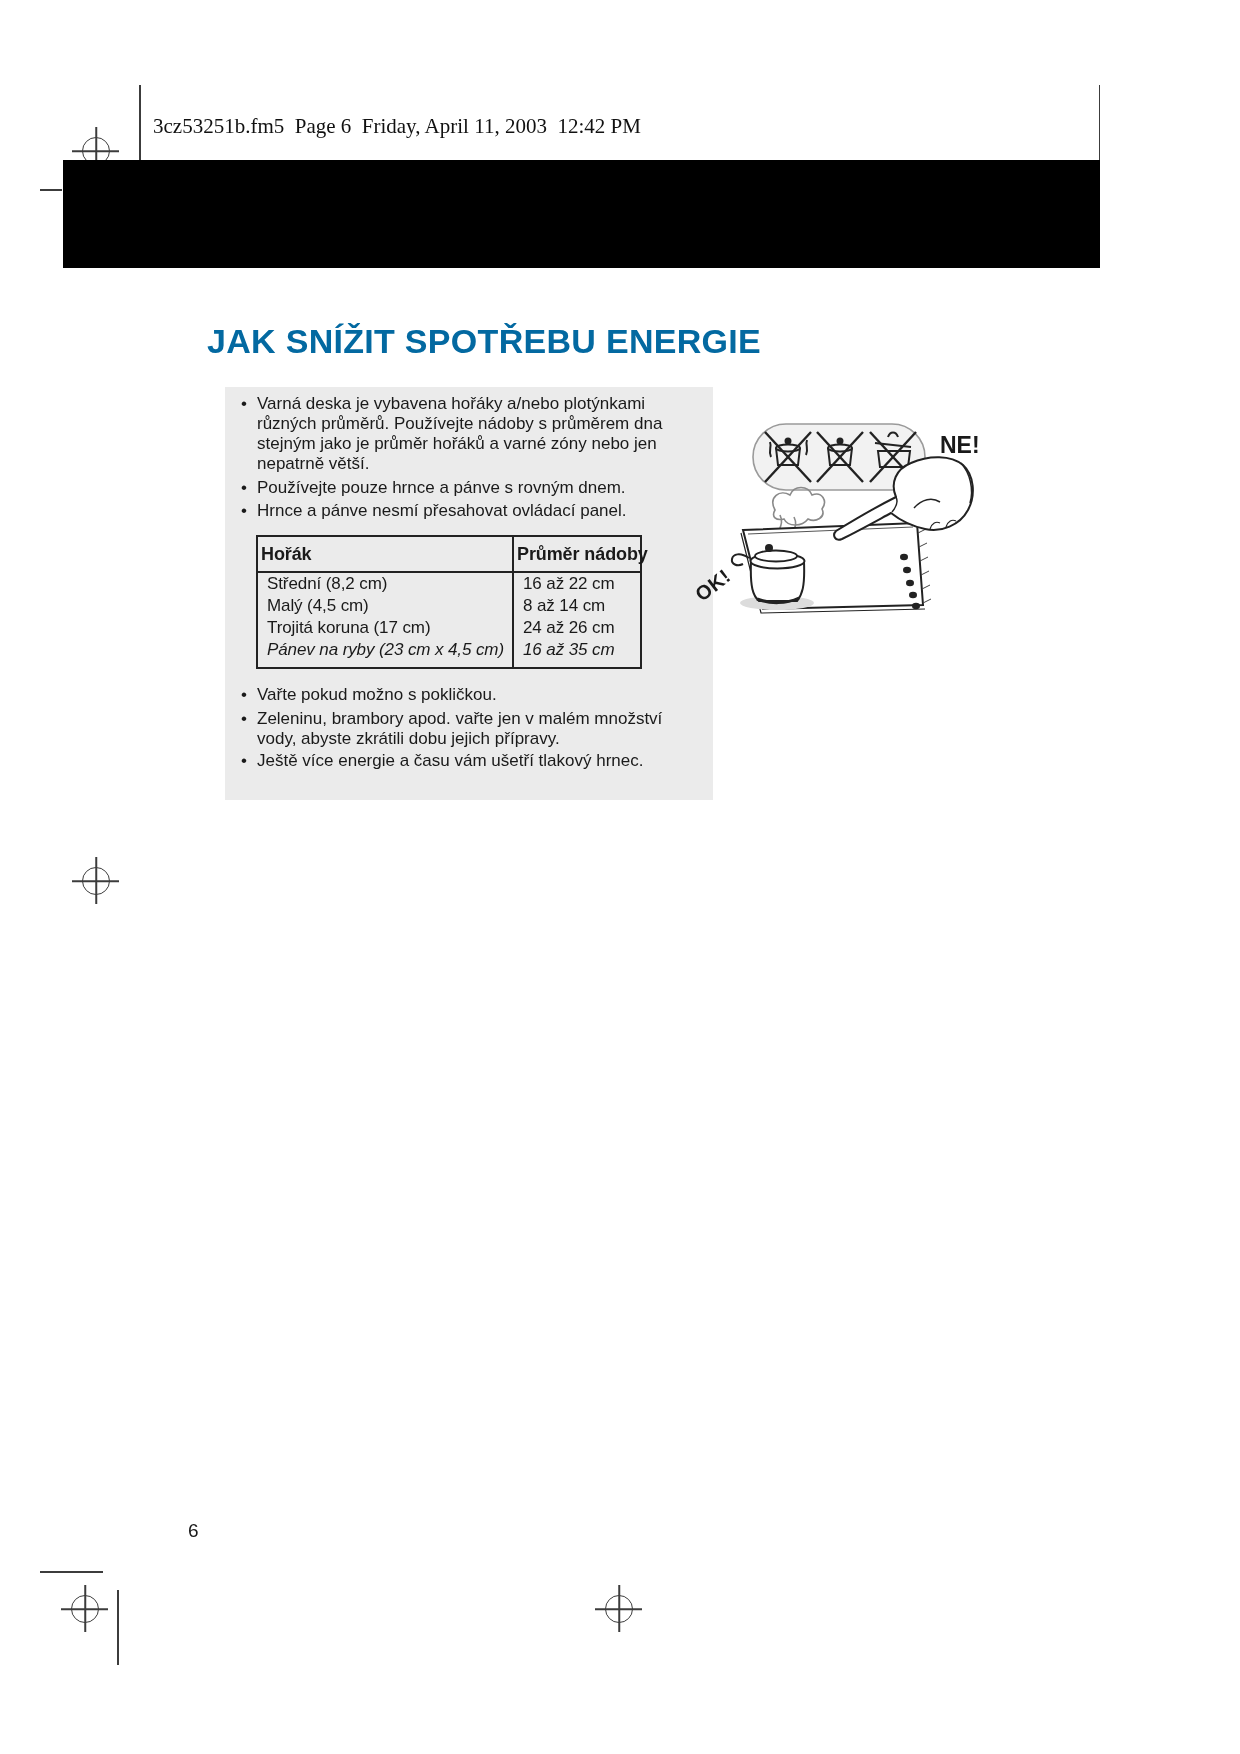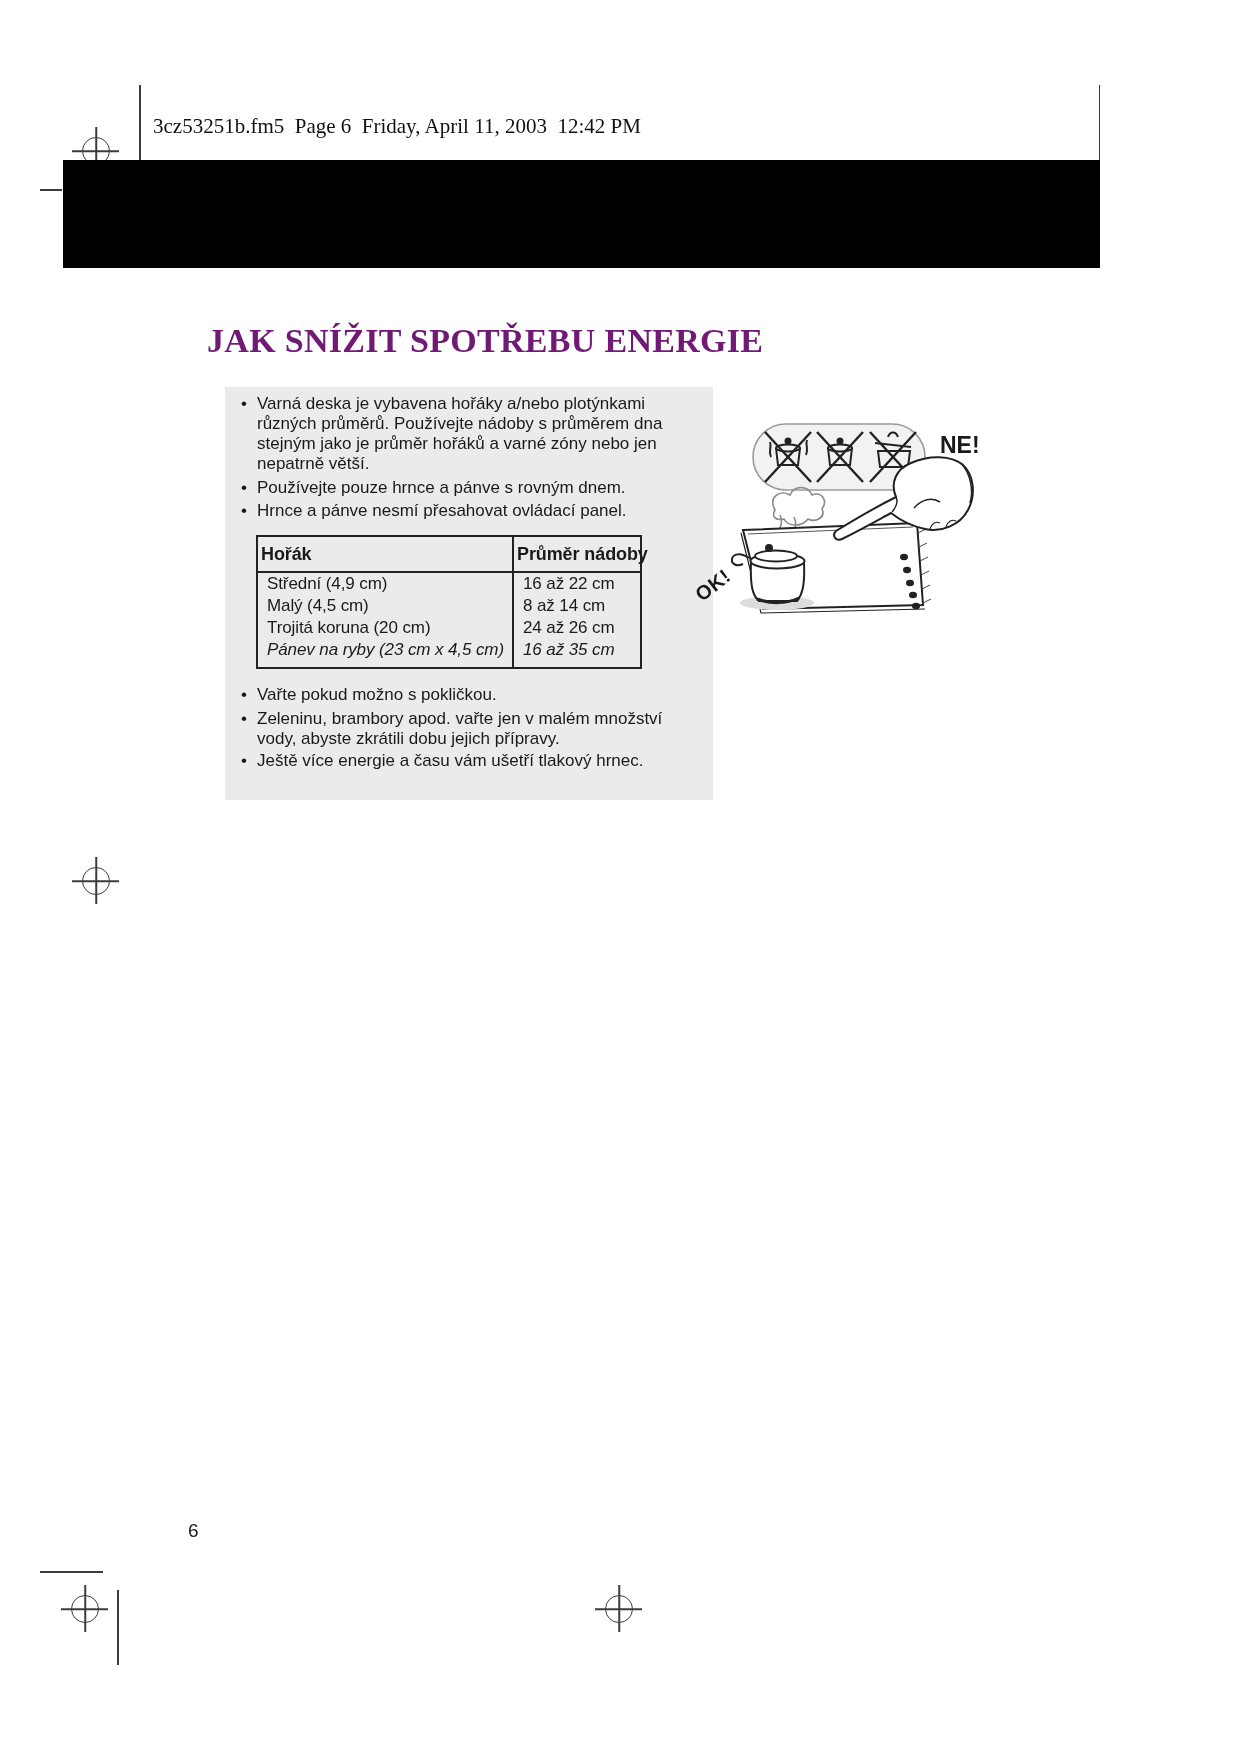--- a/index.html
+++ b/index.html
@@ -19,21 +19,21 @@
   
   .print-header{
     position:absolute;left:153px;top:114px;
     font-family:"Liberation Serif", serif;
     font-size:21px;white-space:pre;color:#111;
   }
   .banner{position:absolute;left:63px;top:160px;width:1100px;height:108px;background:#000;}
   
   .page-title{
     position:absolute;left:207px;top:322px;
-    font-size:34px;font-weight:bold;letter-spacing:.3px;color:#701a75;font-family:Liberation Serif, serif;
+    font-size:34px;font-weight:bold;letter-spacing:.3px;color:#0369a1;
   }
   
   .panel{
     position:absolute;left:225px;top:387px;width:488px;height:413px;
     background:#ebebeb;box-sizing:border-box;padding:7px 10px 0 15px;
   }
   .bullet{display:flex;gap:9px;font-size:17px;line-height:20px;}
   .bullet .dot{width:8px;flex:0 0 8px;text-align:center;}
   .b2{margin-top:4px}.b3{margin-top:3px}
   .b4{margin-top:16px}.b5{margin-top:4px}.b6{margin-top:2px}
@@ -122,29 +122,29 @@
       <colgroup>
           <col class="col-burner">
           <col class="col-diam">
         </colgroup>
       <tbody>
           <tr>
         <th>Hořák</th>
         <th>Průměr nádoby</th>
       </tr>
       <tr>
-        <td>Střední (4,9 cm)</td>
+        <td>Střední (8,2 cm)</td>
         <td>16 až 22 cm</td>
       </tr>
       <tr>
         <td>Malý (4,5 cm)</td>
         <td>8 až 14 cm</td>
       </tr>
       <tr>
-        <td>Trojitá koruna (20 cm)</td>
+        <td>Trojitá koruna (17 cm)</td>
         <td>24 až 26 cm</td>
       </tr>
       <tr class="last">
         <td>Pánev na ryby (23 cm x 4,5 cm)</td>
         <td>16 až 35 cm</td>
       </tr>
     </tbody>
       </table>
 
     <div class="bullet b4">

